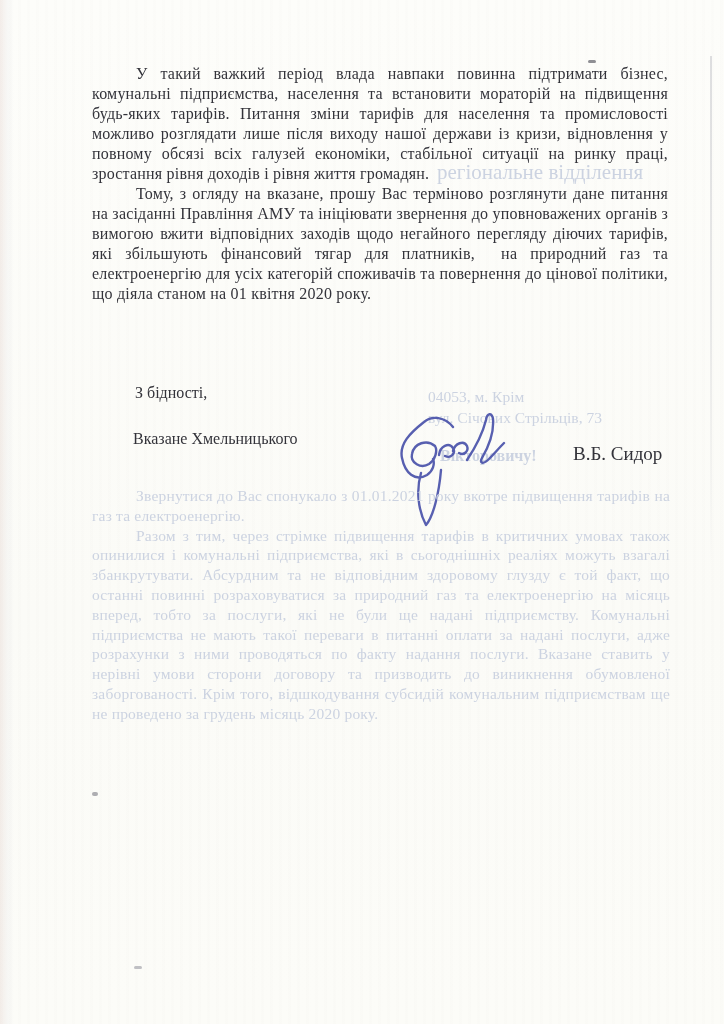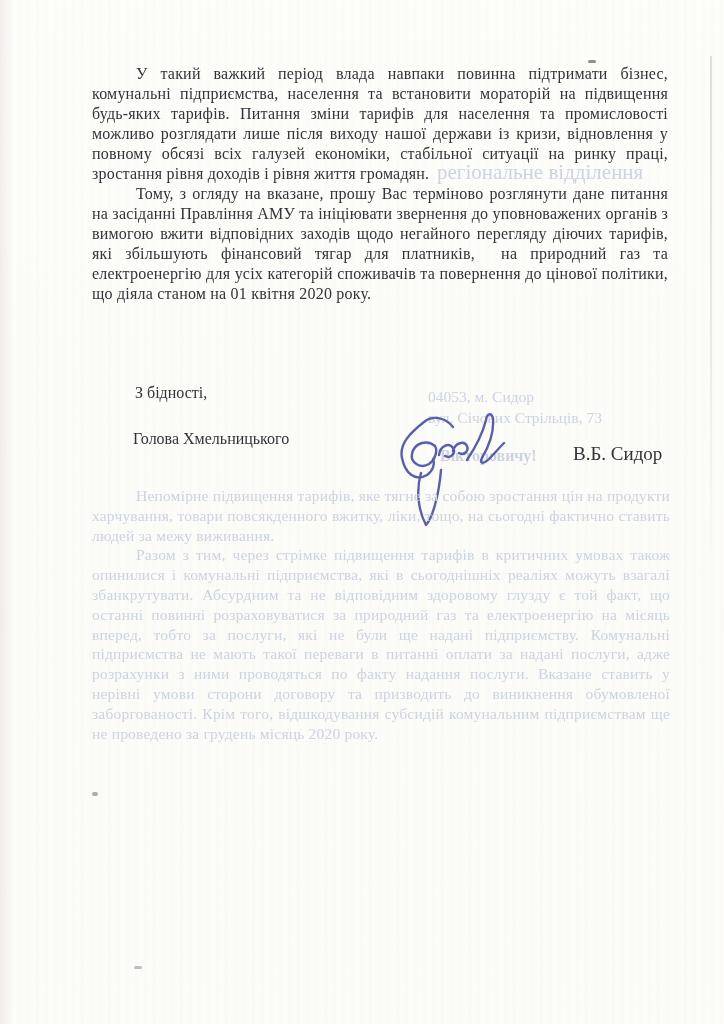--- a/index.html
+++ b/index.html
@@ -70,50 +70,50 @@
 </style>
 </head>
 <body>
 
 <div class="page">
 
   <div class="edge-left"></div>
   <div class="edge-right-line"></div>
 
   <div class="bleed bleed-frag frag-header">регіональне відділення</div>
-  <div class="bleed bleed-frag frag-addr1">04053, м. Сидор</div>
+  <div class="bleed bleed-frag frag-addr1">04053, м. Крім</div>
   <div class="bleed bleed-frag frag-addr2">вул. Січових Стрільців, 73</div>
   <div class="bleed bleed-frag frag-salutation">Вікторовичу!</div>
 
   <div class="main-text">
     <p>У такий важкий період влада навпаки повинна підтримати бізнес, комунальні підприємства, населення та встановити мораторій на підвищення будь-яких тарифів. Питання зміни тарифів для населення та промисловості можливо розглядати лише після виходу нашої держави із кризи, відновлення у повному обсязі всіх галузей економіки, стабільної ситуації на ринку праці, зростання рівня доходів і рівня життя громадян.</p>
     <p>Тому, з огляду на вказане, прошу Вас терміново розглянути дане питання на засіданні Правління АМУ та ініціювати звернення до уповноважених органів з вимогою вжити відповідних заходів щодо негайного перегляду діючих тарифів, які збільшують фінансовий тягар для платників,&nbsp; на природний газ та електроенергію для усіх категорій споживачів та повернення до цінової політики, що діяла станом на 01 квітня 2020 року.</p>
   </div>
 
   <div class="closing">З бідності,</div>
 
   <div class="signer-title">
-    <div>Голова Хмельницького</div>
+    <div>Вказане Хмельницького</div>
   </div>
 
   <div class="signer-name">В.Б. Сидор</div>
 
   <svg class="signature" width="135" height="135" viewBox="0 0 135 135" aria-hidden="true">
     <g stroke="#4a52aa" stroke-width="2.4" opacity="0.92">
       <path d="M70,29 C62,19 49,17 41,24 C27,35 16,46 19,60 C22,75 32,84 44,77 C50,73 52,66 50,61"></path>
       <path d="M38,75 C33,92 35,112 43,127 C50,119 56,96 58,72"></path>
       <path d="M52,48 C44,41 31,45 29,56 C27,65 38,71 46,66 C52,62 55,53 52,48"></path>
       <path d="M56,57 C57,48 66,44 70,50 C73,55 68,61 62,58"></path>
       <path d="M70,53 C72,45 81,42 84,48 C86,53 81,58 76,55"></path>
       <path d="M84,62 C92,50 100,34 103,22 C104,15 109,14 110,21 C111,33 106,48 99,60 C96,65 100,67 106,61 C111,56 116,50 121,45"></path>
     </g>
   </svg>
 
   <div class="bleed bleed-text">
-    <p>Непомірне підвищення тарифів, яке тягне за собою зростання цін на продукти харчування, товари повсякденного вжитку, ліки, тощо, на сьогодні фактично ставить людей за межу виживання.</p>
+    <p>Звернутися до Вас спонукало з 01.01.2021 року вкотре підвищення тарифів на газ та електроенергію.</p>
     <p>Разом з тим, через стрімке підвищення тарифів в критичних умовах також опинилися і комунальні підприємства, які в сьогоднішніх реаліях можуть взагалі збанкрутувати. Абсурдним та не відповідним здоровому глузду є той факт, що останні повинні розраховуватися за природний газ та електроенергію на місяць вперед, тобто за послуги, які не були ще надані підприємству. Комунальні підприємства не мають такої переваги в питанні оплати за надані послуги, адже розрахунки з ними проводяться по факту надання послуги. Вказане ставить у нерівні умови сторони договору та призводить до виникнення обумовленої заборгованості. Крім того, відшкодування субсидій комунальним підприємствам ще не проведено за грудень місяць 2020 року.</p>
   </div>
 
   <div class="speck speck-1"></div>
   <div class="speck speck-2"></div>
   <div class="speck speck-3"></div>
 
 </div>
 
 </body></html>

